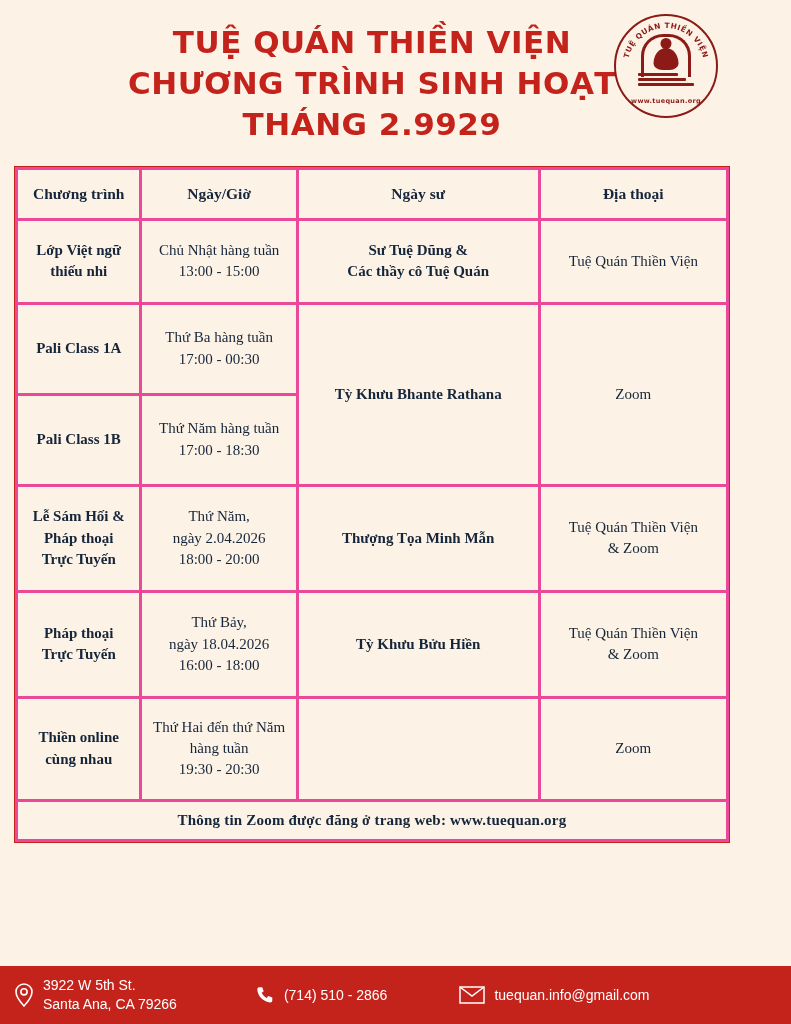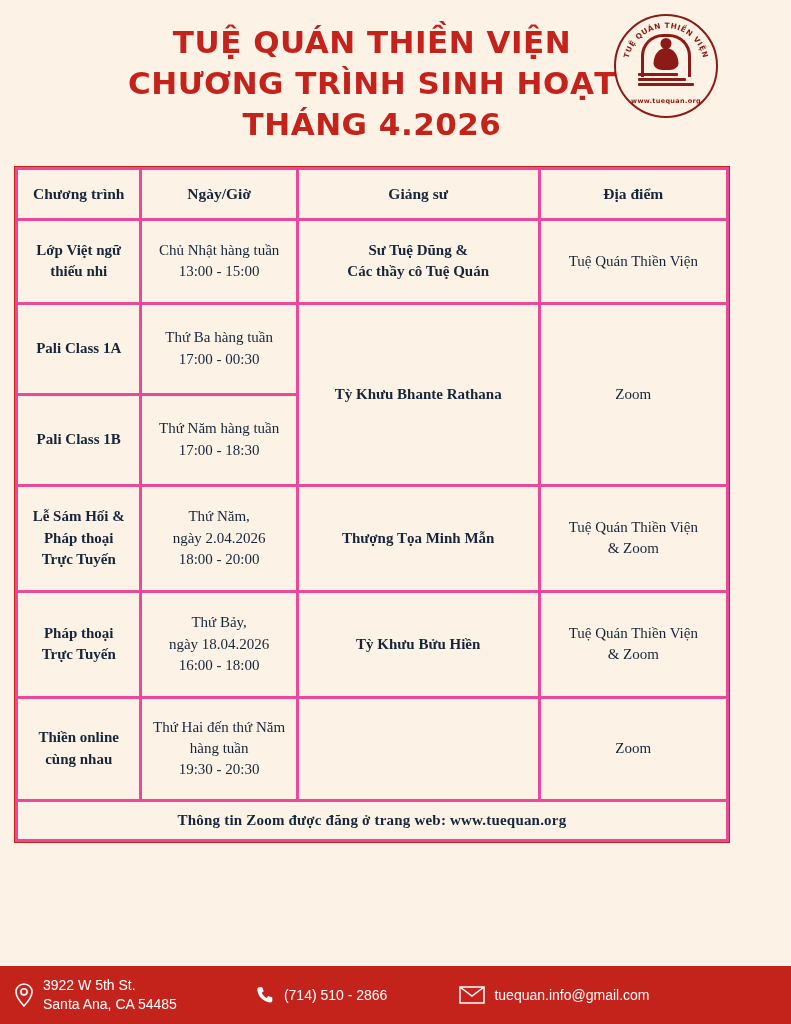--- a/index.html
+++ b/index.html
@@ -210,21 +210,21 @@
 </style>
 </head>
 <body>
 
 <div class="page">
 
   <div class="header">
     <div class="title-block">
       <div class="title-line">TUỆ QUÁN THIỀN VIỆN</div>
       <div class="title-line">CHƯƠNG TRÌNH SINH HOẠT</div>
-      <div class="title-line">THÁNG 4.2026</div>
+      <div class="title-line">THÁNG 2.9929</div>
     </div>
 
     <div class="logo">
       <div class="logo-ring"></div>
       <svg class="logo-arc-text" viewBox="0 0 104 104">
         <defs>
           <path id="arcpath" d="M 14,52 A 38,38 0 0 1 90,52"></path>
         </defs>
         <text>
           <textPath href="#arcpath" startOffset="50%" text-anchor="middle">TUỆ QUÁN THIỀN VIỆN</textPath>
@@ -251,22 +251,22 @@
       <colgroup>
         <col class="col1">
           <col class="col2">
           <col class="col3">
           <col class="col4">
       </colgroup>
       <thead>
         <tr>
           <th>Chương trình</th>
           <th>Ngày/Giờ</th>
-          <th>Giảng sư</th>
-          <th>Địa điểm</th>
+          <th>Ngày sư</th>
+          <th>Địa thoại</th>
         </tr>
       </thead>
       <tbody>
         <tr style="height:84px;">
           <td class="prog" style="white-space: pre-line;">Lớp Việt ngữ
 thiếu nhi</td>
           <td style="white-space: pre-line;">Chủ Nhật hàng tuần
 13:00 - 15:00</td>
           <td class="lecturer" style="white-space: pre-line;">Sư Tuệ Dũng &amp;
 Các thầy cô Tuệ Quán</td>
@@ -323,21 +323,21 @@
 
   <div class="footer">
     <div class="f-item f-addr">
       <span class="f-icon">
         <svg width="20" height="24" viewBox="0 0 20 24">
           <path d="M10 1 C5.6 1 2 4.5 2 8.8 C2 14.6 10 23 10 23 C10 23 18 14.6 18 8.8 C18 4.5 14.4 1 10 1 Z" fill="none" stroke="#ffffff" stroke-width="1.6"></path>
           <circle cx="10" cy="8.8" r="3.1" fill="none" stroke="#ffffff" stroke-width="1.6"></circle>
         </svg>
       </span>
       <span class="f-text" style="white-space: pre-line;">3922 W 5th St.
-Santa Ana, CA 54485</span>
+Santa Ana, CA 79266</span>
     </div>
 
     <div class="f-item f-phone">
       <span class="f-icon">
         <svg width="20" height="20" viewBox="0 0 20 20">
           <path d="M4.2 2.2 L7.2 2.2 L8.7 6.2 L6.7 7.7 C7.6 9.9 9.4 11.8 11.8 12.9 L13.3 10.9 L17.3 12.4 L17.3 15.4 C17.3 16.6 16.3 17.5 15.1 17.4 C8.2 16.8 2.8 11.4 2.3 4.5 C2.2 3.3 3.1 2.2 4.2 2.2 Z" fill="#ffffff"></path>
         </svg>
       </span>
       <span class="f-text" style="white-space: pre-line;">(714) 510 - 2866</span>
     </div>

